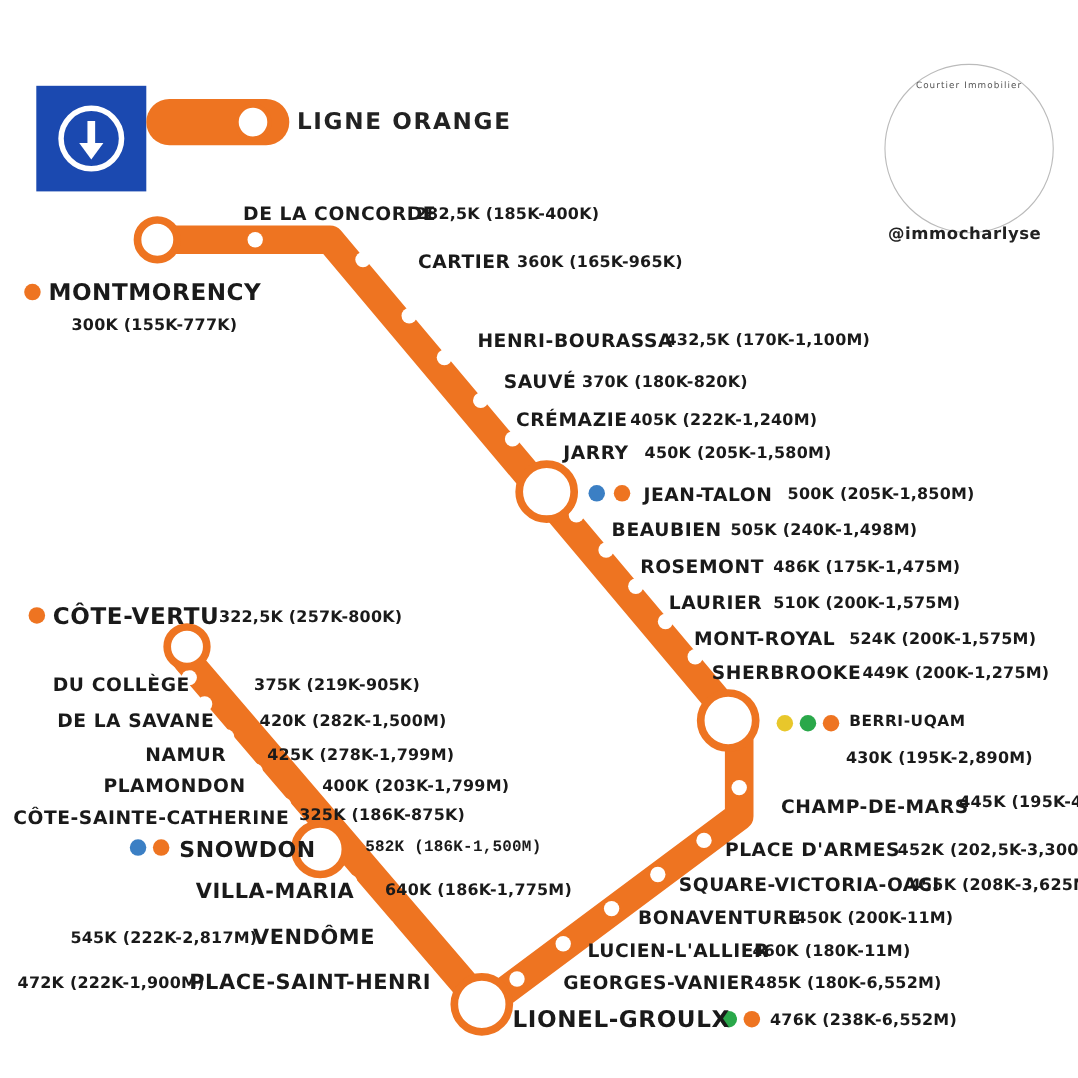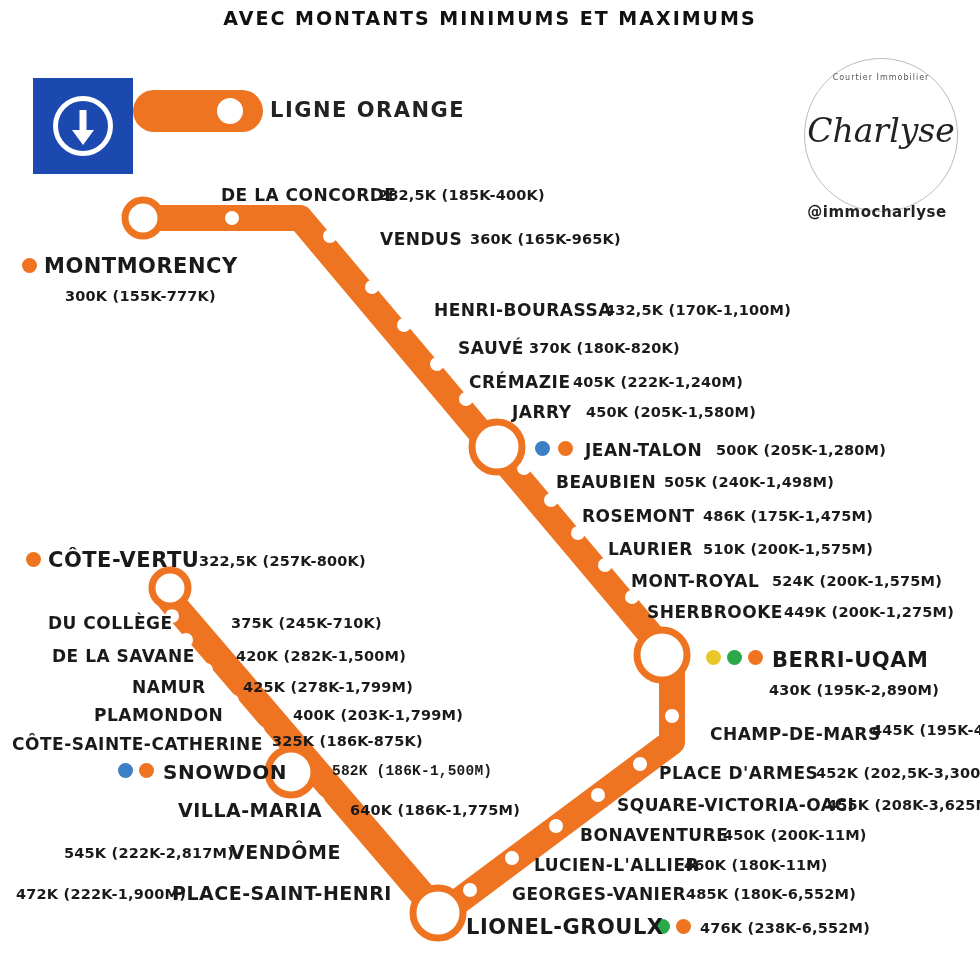--- a/index.html
+++ b/index.html
@@ -76,21 +76,20 @@
   .handle{
     position:absolute;right:28px;top:203px;width:150px;text-align:center;
     font-size:15px;font-weight:bold;letter-spacing:.5px;
   }
   .conn{position:absolute;width:15px;height:15px;border-radius:50%;}
 </style>
 </head>
 <body>
 
 <div class="title">
-  <div>AVEC MONTANTS MINIMUMS ET MAXIMUMS</div>
 </div>
 
 <svg id="map" viewBox="0 0 980 980">
 
   <path d="M 143 218 L 300 218 L 672 660 L 672 742 L 440 915 L 170 600 L 170 588" fill="none" stroke="#ee7421" stroke-width="26" stroke-linecap="round" stroke-linejoin="round"></path>
 
   <g fill="#ffffff">
     <circle cx="232" cy="218" r="7"></circle>
     <circle cx="330" cy="236" r="7"></circle>
     <circle cx="372" cy="287" r="7"></circle>
@@ -130,80 +129,79 @@
 
 <div class="logo-box">
   <div class="logo-arrow"></div>
 </div>
 <div class="legend-bar"></div>
 <div class="legend-dot"></div>
 <div class="legend-text">LIGNE ORANGE</div>
 
 <div class="brand">
   <div class="brand-top">Courtier Immobilier</div>
-  <div class="brand-name">Charlyse</div>
 </div>
 <div class="handle">@immocharlyse</div>
 
 <span class="conn" style="left:22px;top:258px;background:#ee7421;"></span>
 <span class="conn" style="left:26px;top:552px;background:#ee7421;"></span>
 <span class="conn" style="left:535px;top:441px;background:#3b7fc4;"></span>
 <span class="conn" style="left:558px;top:441px;background:#ee7421;"></span>
 <span class="conn" style="left:706px;top:650px;background:#e8c72b;"></span>
 <span class="conn" style="left:727px;top:650px;background:#2aa84a;"></span>
 <span class="conn" style="left:748px;top:650px;background:#ee7421;"></span>
 <span class="conn" style="left:655px;top:919px;background:#2aa84a;"></span>
 <span class="conn" style="left:676px;top:919px;background:#ee7421;"></span>
 <span class="conn" style="left:118px;top:763px;background:#3b7fc4;"></span>
 <span class="conn" style="left:139px;top:763px;background:#ee7421;"></span>
 
 <div class="label name" style="left:221px;top:185px;">DE LA CONCORDE</div>
 <div class="label price" style="left:378px;top:187px;">282,5K (185K-400K)</div>
 
-<div class="label name" style="left:380px;top:229px;">VENDUS</div>
+<div class="label name" style="left:380px;top:229px;">CARTIER</div>
 <div class="label price" style="left:470px;top:231px;">360K (165K-965K)</div>
 
 <div class="label" style="left:44px;top:254px;font-size:21px;letter-spacing:.5px;">MONTMORENCY</div>
 <div class="label price" style="left:65px;top:288px;">300K (155K-777K)</div>
 
 <div class="label name" style="left:434px;top:300px;">HENRI-BOURASSA</div>
 <div class="label price" style="left:605px;top:302px;">432,5K (170K-1,100M)</div>
 
 <div class="label name" style="left:458px;top:338px;">SAUVÉ</div>
 <div class="label price" style="left:529px;top:340px;">370K (180K-820K)</div>
 
 <div class="label name" style="left:469px;top:372px;">CRÉMAZIE</div>
 <div class="label price" style="left:573px;top:374px;">405K (222K-1,240M)</div>
 
 <div class="label name" style="left:512px;top:402px;">JARRY</div>
 <div class="label price" style="left:586px;top:404px;">450K (205K-1,580M)</div>
 
 <div class="label name" style="left:585px;top:440px;">JEAN-TALON</div>
-<div class="label price" style="left:716px;top:442px;">500K (205K-1,280M)</div>
+<div class="label price" style="left:716px;top:442px;">500K (205K-1,850M)</div>
 
 <div class="label name" style="left:556px;top:472px;">BEAUBIEN</div>
 <div class="label price" style="left:664px;top:474px;">505K (240K-1,498M)</div>
 
 <div class="label name" style="left:582px;top:506px;">ROSEMONT</div>
 <div class="label price" style="left:703px;top:508px;">486K (175K-1,475M)</div>
 
 <div class="label name" style="left:608px;top:539px;">LAURIER</div>
 <div class="label price" style="left:703px;top:541px;">510K (200K-1,575M)</div>
 
 <div class="label name" style="left:631px;top:571px;">MONT-ROYAL</div>
 <div class="label price" style="left:772px;top:573px;">524K (200K-1,575M)</div>
 
 <div class="label name" style="left:647px;top:602px;">SHERBROOKE</div>
 <div class="label price" style="left:784px;top:604px;">449K (200K-1,275M)</div>
 
 <div class="label" style="left:48px;top:548px;font-size:21px;letter-spacing:.5px;">CÔTE-VERTU</div>
 <div class="label price" style="left:199px;top:553px;">322,5K (257K-800K)</div>
 
 <div class="label name" style="left:48px;top:613px;">DU COLLÈGE</div>
-<div class="label price" style="left:231px;top:615px;">375K (245K-710K)</div>
+<div class="label price" style="left:231px;top:615px;">375K (219K-905K)</div>
 
 <div class="label name" style="left:41px;top:646px;margin-left:11px;">DE LA SAVANE</div>
 <div class="label price" style="left:236px;top:648px;">420K (282K-1,500M)</div>
 
 <div class="label name" style="left:132px;top:677px;">NAMUR</div>
 <div class="label price" style="left:243px;top:679px;">425K (278K-1,799M)</div>
 
 <div class="label name" style="left:94px;top:705px;">PLAMONDON</div>
 <div class="label price" style="left:272px;top:707px;margin-left:21px;">400K (203K-1,799M)</div>
 
@@ -218,21 +216,21 @@
 
 <div class="label price" style="left:64px;top:845px;">545K (222K-2,817M)</div>
 <div class="label" style="left:230px;top:841px;font-size:19px;letter-spacing:.5px;">VENDÔME</div>
 
 <div class="label price" style="left:16px;top:886px;">472K (222K-1,900M)</div>
 <div class="label" style="left:172px;top:882px;font-size:19px;letter-spacing:.5px;">PLACE-SAINT-HENRI</div>
 
 <div class="label" style="left:466px;top:915px;font-size:21px;letter-spacing:.5px;">LIONEL-GROULX</div>
 <div class="label price" style="left:700px;top:920px;">476K (238K-6,552M)</div>
 
-<div class="label" style="left:772px;top:648px;font-size:21px;letter-spacing:.5px;">BERRI-UQAM</div>
+<div class="label" style="left:772px;top:648px;font-size:14px;letter-spacing:.5px;">BERRI-UQAM</div>
 <div class="label price" style="left:769px;top:682px;">430K (195K-2,890M)</div>
 
 <div class="label name" style="left:710px;top:724px;">CHAMP-DE-MARS</div>
 <div class="label price" style="left:872px;top:722px;">445K (195K-4,700M)</div>
 
 <div class="label name" style="left:659px;top:763px;">PLACE D'ARMES</div>
 <div class="label price" style="left:816px;top:765px;">452K (202,5K-3,300M)</div>
 
 <div class="label name" style="left:617px;top:795px;">SQUARE-VICTORIA-OACI</div>
 <div class="label price" style="left:827px;top:797px;">455K (208K-3,625M)</div>

